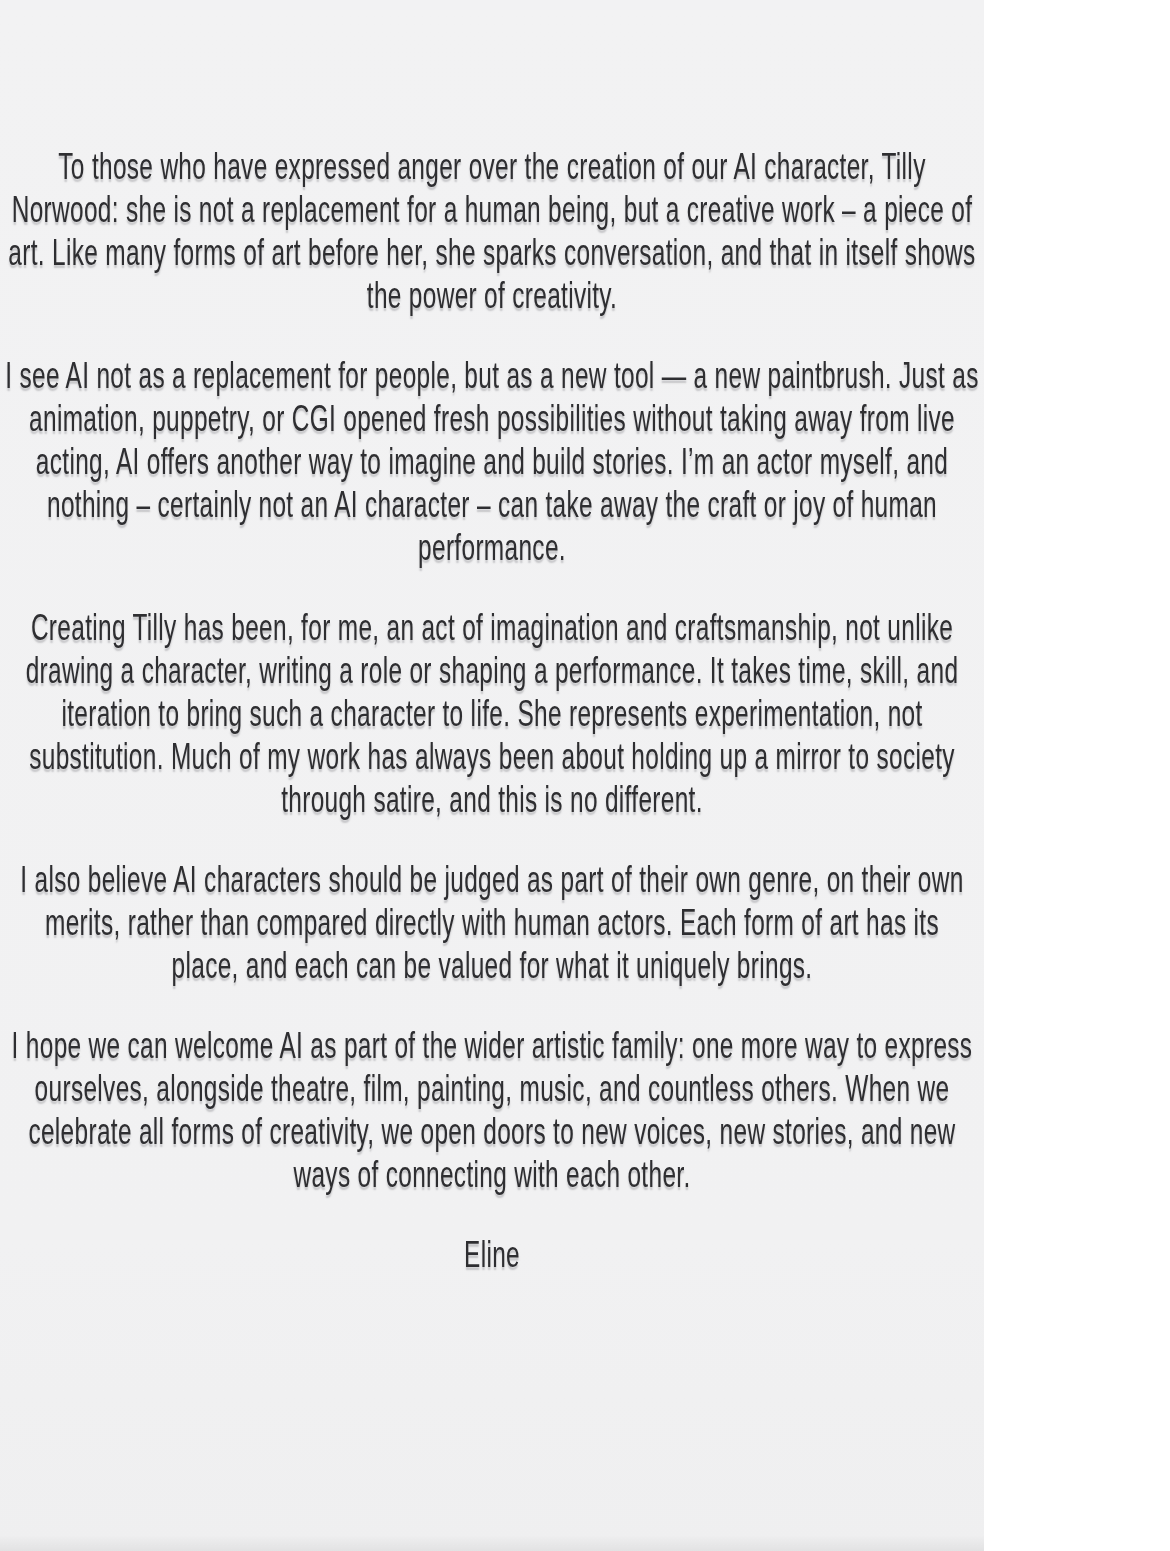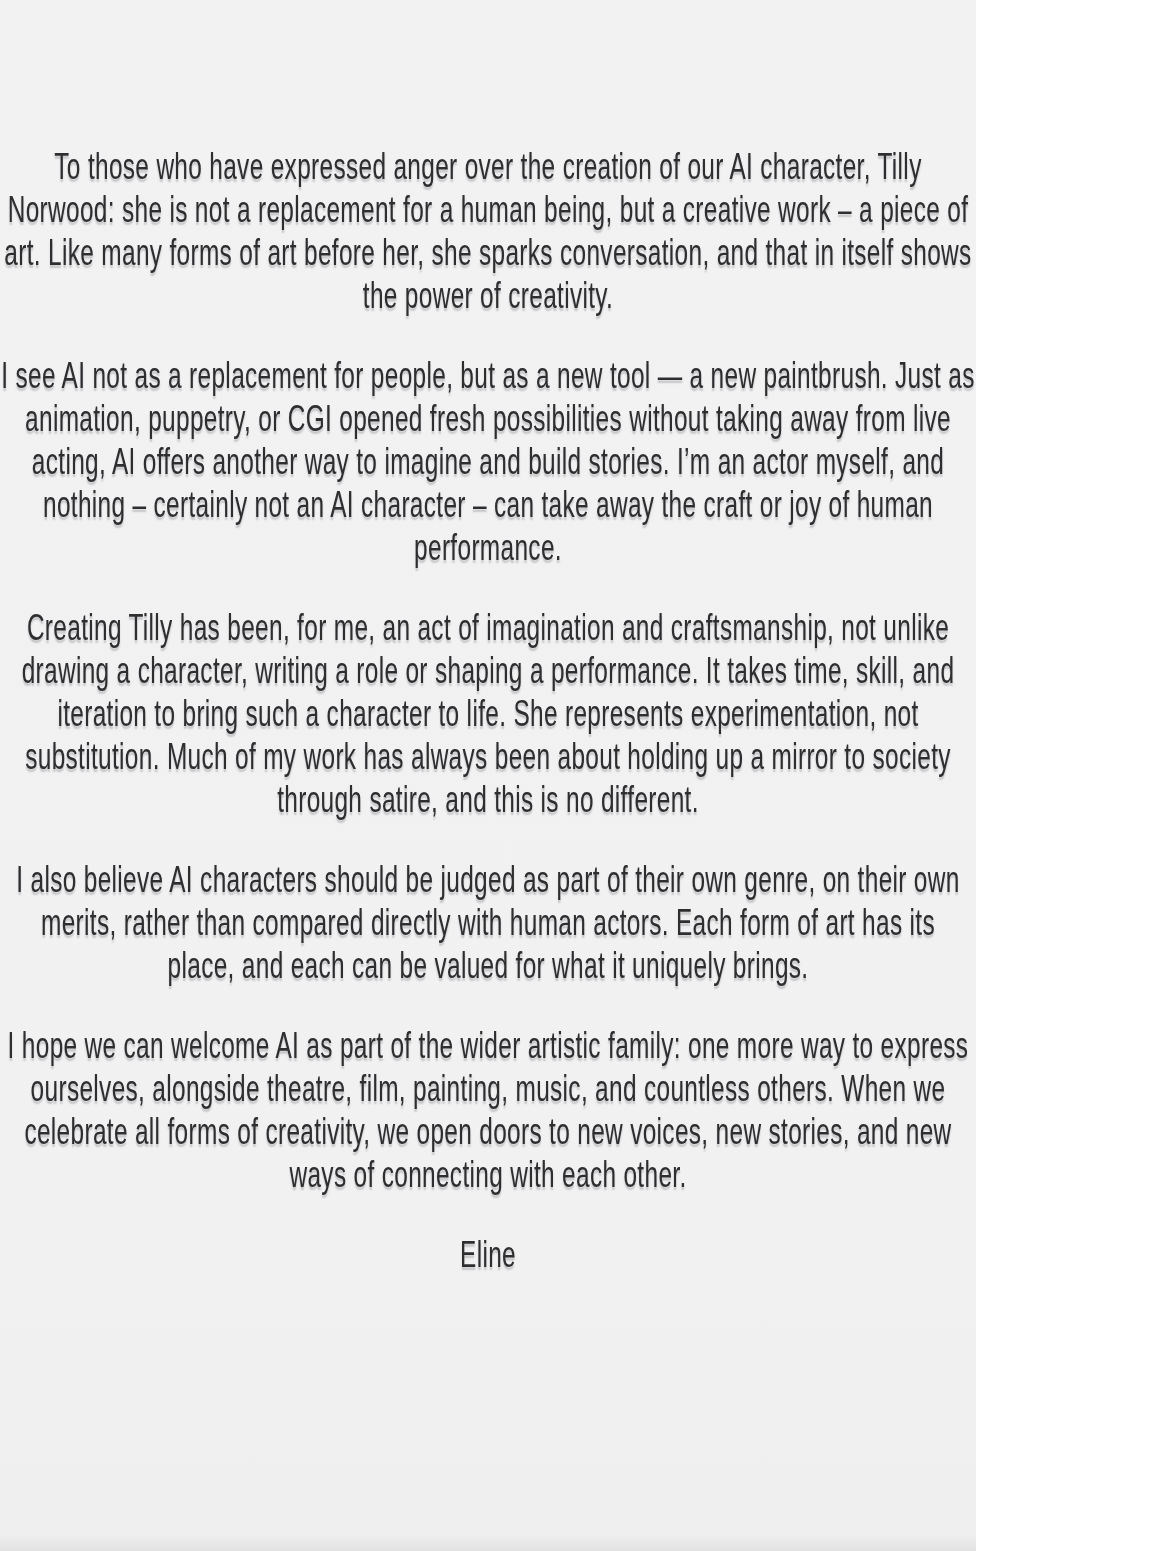--- a/index.html
+++ b/index.html
@@ -10,20 +10,21 @@
     width: 1170px;
     height: 1551px;
     overflow: hidden;
     font-family: "Liberation Sans", sans-serif;
   }
   .canvas {
     position: relative;
     width: 976px;
     height: 1551px;
     background: linear-gradient(180deg, #f2f2f3 0%, #f1f1f2 80%, #efeff0 100%);
+    padding-left: 8px;
   }
   
   .letter {
     position: absolute;
     top: 145px;
     left: 50%;
     width: 1720px;
     margin-left: -860px;
     transform: scaleX(0.66);
     transform-origin: 50% 0;

